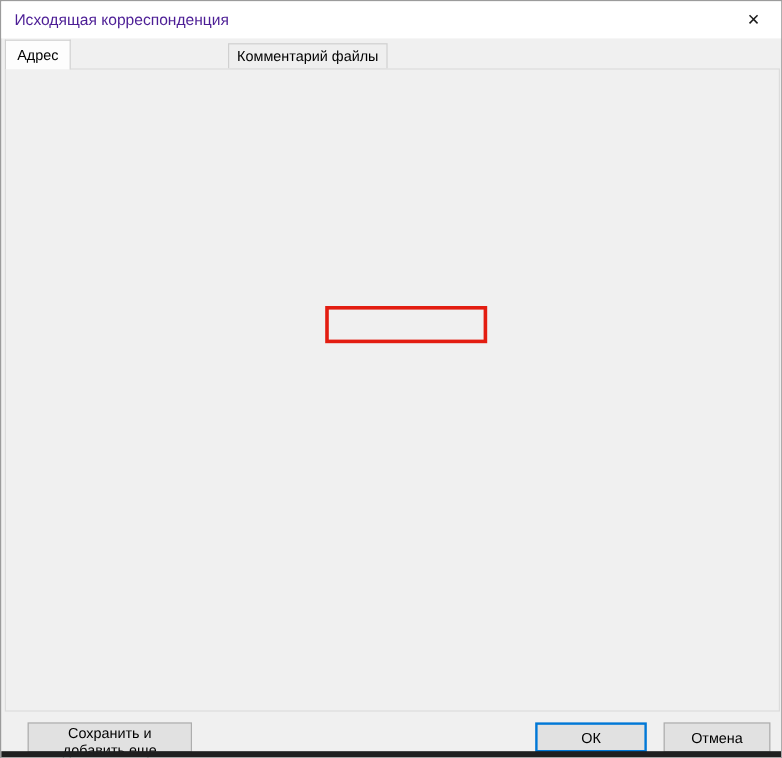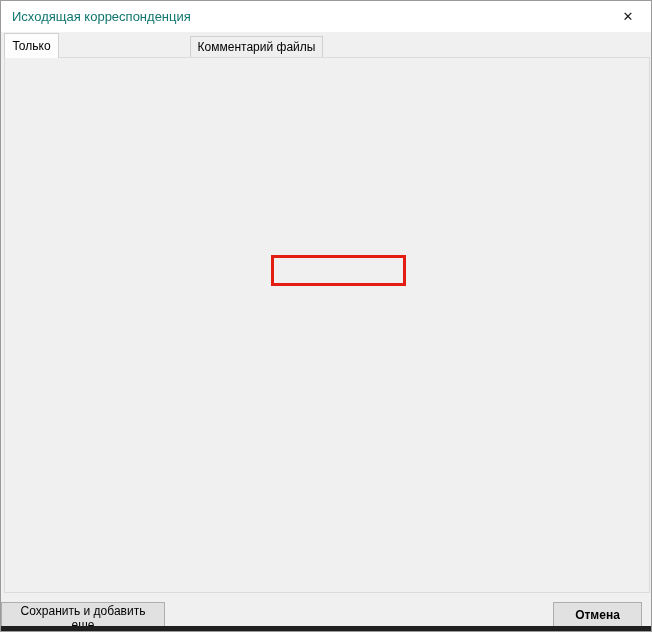--- a/index.html
+++ b/index.html
@@ -5,21 +5,21 @@
   html,body{margin:0;padding:0;background:#d9d9d9;}
   *{box-sizing:border-box;}
   #window{
     position:relative;width:652px;height:632px;background:#f0f0f0;
     font-family:"Liberation Sans","DejaVu Sans",sans-serif;font-size:12px;color:#000;
     border:1px solid #9b9b9b;overflow:hidden;
   }
   .abs{position:absolute;}
   
   .titlebar{position:absolute;left:0;top:0;width:100%;height:31px;background:#ffffff;}
-  .title{position:absolute;left:11px;top:8px;font-size:13px;color:#0f766e;white-space:nowrap;}
+  .title{position:absolute;left:11px;top:8px;font-size:13px;color:#4c1d95;white-space:nowrap;}
   .closebtn{position:absolute;right:0;top:0;width:46px;height:31px;display:flex;align-items:center;justify-content:center;font-size:13px;color:#1a1a1a;cursor:pointer;}
   
   .tab{position:absolute;display:flex;align-items:center;justify-content:center;border:1px solid #d0d0d0;font-size:12px;white-space:nowrap;cursor:pointer;}
   .tab.active{background:#fdfdfd;top:32px;height:25px;z-index:3;border-bottom:none;}
   .tab.inactive{background:#efefef;top:35px;height:22px;z-index:1;}
   .panel{position:absolute;left:3px;top:56px;width:646px;height:536px;background:#f0f0f0;border:1px solid #dcdcdc;z-index:2;}
   
   .groupbox{position:absolute;left:8px;top:62px;width:636px;height:70px;border:1px solid #b0b0b0;background:#f0f0f0;}
   .instruction{position:absolute;left:0;top:68px;width:652px;text-align:center;color:#000;}
   
@@ -52,21 +52,21 @@
 <div id="window">
 
   <div class="titlebar">
     <div class="title">Исходящая корреспонденция</div>
     <div class="closebtn">
       <span>✕</span>
     </div>
   </div>
 
   <div class="tab active" style="left:3px;width:55px;">
-    <span>Только</span>
+    <span>Адрес</span>
   </div>
   <div class="tab inactive" style="left:189px;width:133px;">
     <span>Комментарий файлы</span>
   </div>
 
   <div class="panel"></div>
 
   <div class="groupbox"></div>
   <div class="instruction">Для регистрации в качестве ответа на входящее письмо выберите необходимое из списка</div>
 
@@ -143,17 +143,18 @@
 
   <div class="lbl" style="left:8px;top:368px;width:137px;">Формулировка в отчете АУ:</div>
   <textarea class="field" style="left: 150px; top: 365px; width: 494px; height: 80px;" placeholder="Формулировка для отчета АУ"></textarea>
 
   <div class="lbl" style="left:8px;top:458px;width:137px;">Комментарий к исходящему:</div>
   <textarea class="field" style="left: 150px; top: 452px; width: 494px; height: 52px;" placeholder="Введённый текст отобразится в комментарии к отправлению на сайте Почты России"></textarea>
 
   <div class="lbl" style="left:8px;top:514px;width:137px;">Заметки:</div>
   <textarea class="field" style="left: 150px; top: 510px; width: 494px; height: 53px;" placeholder="Заметки"></textarea>
 
-  <button class="btn" style="left:0;top:601px;width:164px;">Сохранить и добавить еще</button>
-  <button class="btn" style="left:552px;top:601px;width:89px;font-weight:bold;">Отмена</button>
+  <button class="btn" style="left:22px;top:601px;width:137px;">Сохранить и добавить еще</button>
+  <button class="btn default" style="left:445px;top:601px;width:93px;">ОК</button>
+  <button class="btn" style="left:552px;top:601px;width:89px;">Отмена</button>
 
   <div class="darkstrip"></div>
 </div>
 
 </body></html>

